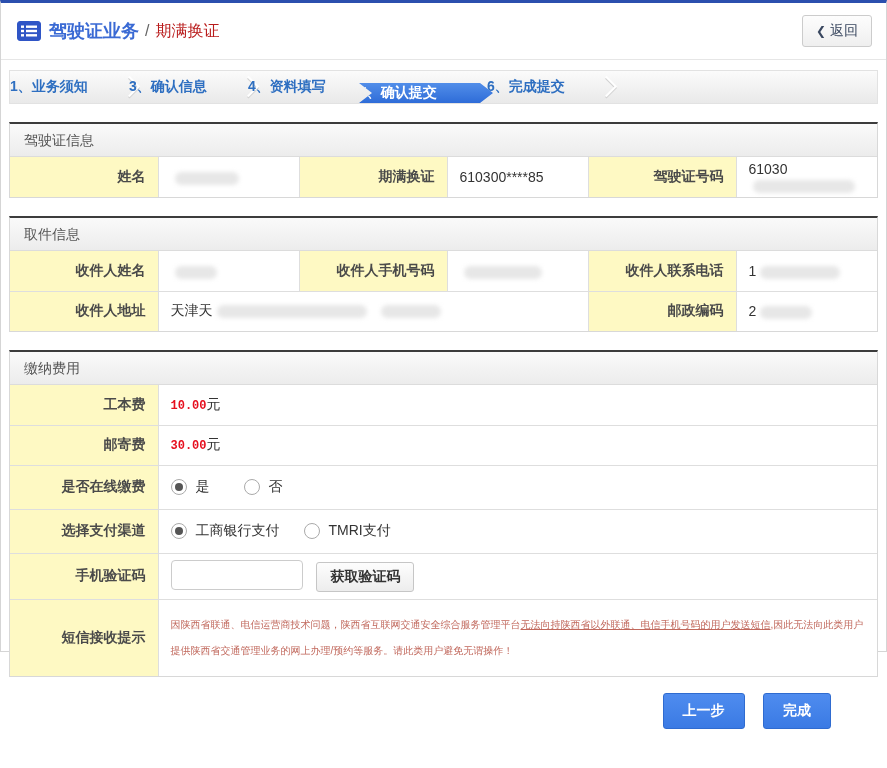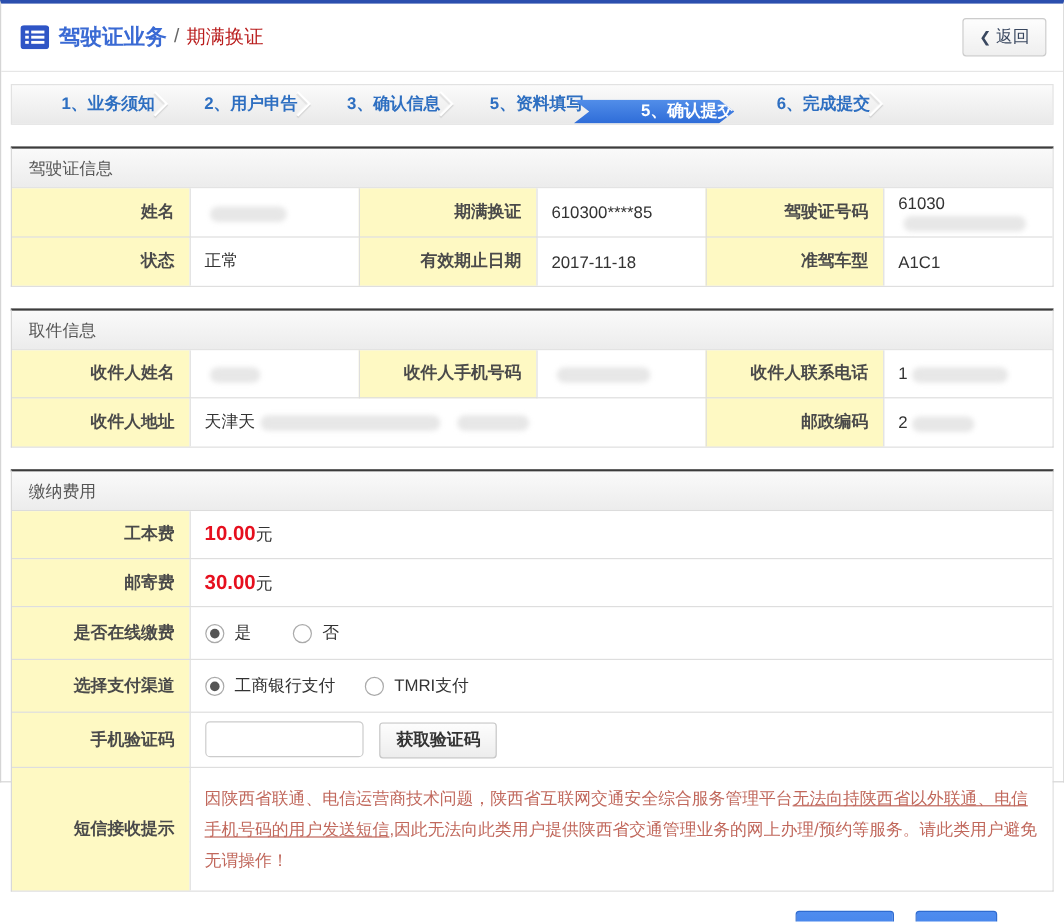--- a/index.html
+++ b/index.html
@@ -17,21 +17,21 @@
   .title-secondary { font-size:16px; color:#b91c1c; }
   .back-btn { position:absolute; right:14px; top:12px; padding:6px 13px;
     background:linear-gradient(#fdfdfd,#efefef); border:1px solid #ccc;
     border-radius:3px; font-size:14px; color:#39475f; cursor:pointer;
     display:flex; align-items:center; gap:4px; }
   .back-glyph { font-size:12px; font-weight:bold; }
 
   
   .stepbar { margin:10px 8px 0; height:34px; display:flex; align-items:stretch;
     background:linear-gradient(#fbfbfb,#e9e9e9); border:1px solid #e2e2e2; overflow:hidden; }
-  .step { flex:0 0 119px; display:flex; align-items:center; justify-content:flex-end;
+  .step { flex:0 0 119px; display:flex; align-items:center; justify-content:flex-start;
     font-size:14px; font-weight:bold; color:#2e6fc1; position:relative; cursor:pointer; }
   .step .sep { position:absolute; right:-8px; top:8px; width:15px; height:15px;
     border-top:2px solid #fff; border-right:2px solid #fff; transform:rotate(45deg);
     filter:drop-shadow(1px 1px 0 #d2d2d2); }
   .step.active { flex:0 0 134px; margin:12px -6px 0 -8px; color:#fff; z-index:2;
     background:linear-gradient(#528ee9,#2e6cd8);
     clip-path:polygon(0 0, calc(100% - 13px) 0, 100% 50%, calc(100% - 13px) 100%, 0 100%, 13px 50%); }
 
   
   .section { margin:18px 8px 0; border:1px solid #d8d8d8; border-top:2px solid #3c3c3c; }
@@ -47,34 +47,34 @@
   table.grid tr td:last-child { border-right:none; }
   table.grid tr:first-child td { border-top:none; }
   table.grid tr:last-child td { border-bottom:none; }
 
   .redact { display:inline-block; height:13px; border-radius:7px;
     background:#e7e7e7; filter:blur(2px); vertical-align:middle; margin-left:4px; }
 
   
   .pay td { height:47px; }
   .pay td.radio-row { height:44px; }
-  .amount { color:#e60f1e; font-weight:bold; font-size:17px; }
+  .amount { color:#e60f1e; font-weight:bold; font-size:12px;font-family:Liberation Mono, monospace; }
   .unit { color:#333; font-size:14px; }
   .radio-group { display:flex; align-items:center; gap:34px; }
   .radio-opt { display:flex; align-items:center; gap:9px; cursor:pointer; color:#333; }
   .radio { width:16px; height:16px; border-radius:50%; border:1px solid #aaa;
     background:#fff; display:inline-block; position:relative; flex:0 0 auto; }
   .radio.checked::after { content:''; position:absolute; left:3px; top:3px; right:3px;
     bottom:3px; border-radius:50%; background:#555; }
   .code-input { width:132px; height:30px; border:1px solid #ccc; border-radius:4px;
     padding:0 8px; font-size:14px; outline:none; }
   .code-btn { margin-left:10px; height:30px; padding:0 13px; font-size:14px; font-weight:bold;
     color:#333; background:linear-gradient(#fdfdfd,#ededed); border:1px solid #c6c6c6;
     border-radius:3px; cursor:pointer; vertical-align:middle; }
-  .notice { color:#c1685c; font-size:14px; line-height:26px; padding:8px 0; }
+  .notice { color:#c1685c; font-size:10px; line-height:26px; padding:8px 0; }
   .notice .ul { text-decoration:underline; }
 
   
   .footer { margin:16px 55px 0 0; text-align:right; }
   .btn-blue { display:inline-block; padding:8px 19px; font-size:14px; font-weight:bold;
     color:#fff; background:linear-gradient(#4f8cef,#3a7ae4); border:1px solid #2f6bd0;
     border-radius:3px; cursor:pointer; margin-left:14px; }
 </style>
 </head>
 <body>
@@ -99,29 +99,25 @@
       <span>返回</span>
     </div>
   </div>
 
   <div class="stepbar">
     <div class="step">
       <span>1、业务须知</span>
       <span class="sep"></span>
     </div>
     <div class="step">
-      <span>2、用户申告</span>
-      <span class="sep"></span>
-    </div>
-    <div class="step">
       <span>3、确认信息</span>
       <span class="sep"></span>
     </div>
     <div class="step">
-      <span>5、资料填写</span>
+      <span>4、资料填写</span>
     </div>
     <div class="step active">
       <span>5、确认提交</span>
     </div>
     <div class="step">
       <span>6、完成提交</span>
       <span class="sep"></span>
     </div>
   </div>
 
@@ -130,28 +126,20 @@
     <table class="grid">
       <tbody>
           <tr>
         <td class="lbl">姓名</td>
         <td class="val"><span class="redact" style="width:64px"></span></td>
         <td class="lbl">期满换证</td>
         <td class="val">610300****85</td>
         <td class="lbl">驾驶证号码</td>
         <td class="val"><span>61030</span><span class="redact" style="width:102px"></span></td>
       </tr>
-      <tr>
-        <td class="lbl">状态</td>
-        <td class="val">正常</td>
-        <td class="lbl">有效期止日期</td>
-        <td class="val">2017-11-18</td>
-        <td class="lbl">准驾车型</td>
-        <td class="val">A1C1</td>
-      </tr>
     </tbody>
       </table>
   </div>
 
   <div class="section">
     <div class="sec-title">取件信息</div>
     <table class="grid">
       <tbody>
           <tr>
         <td class="lbl">收件人姓名</td>

